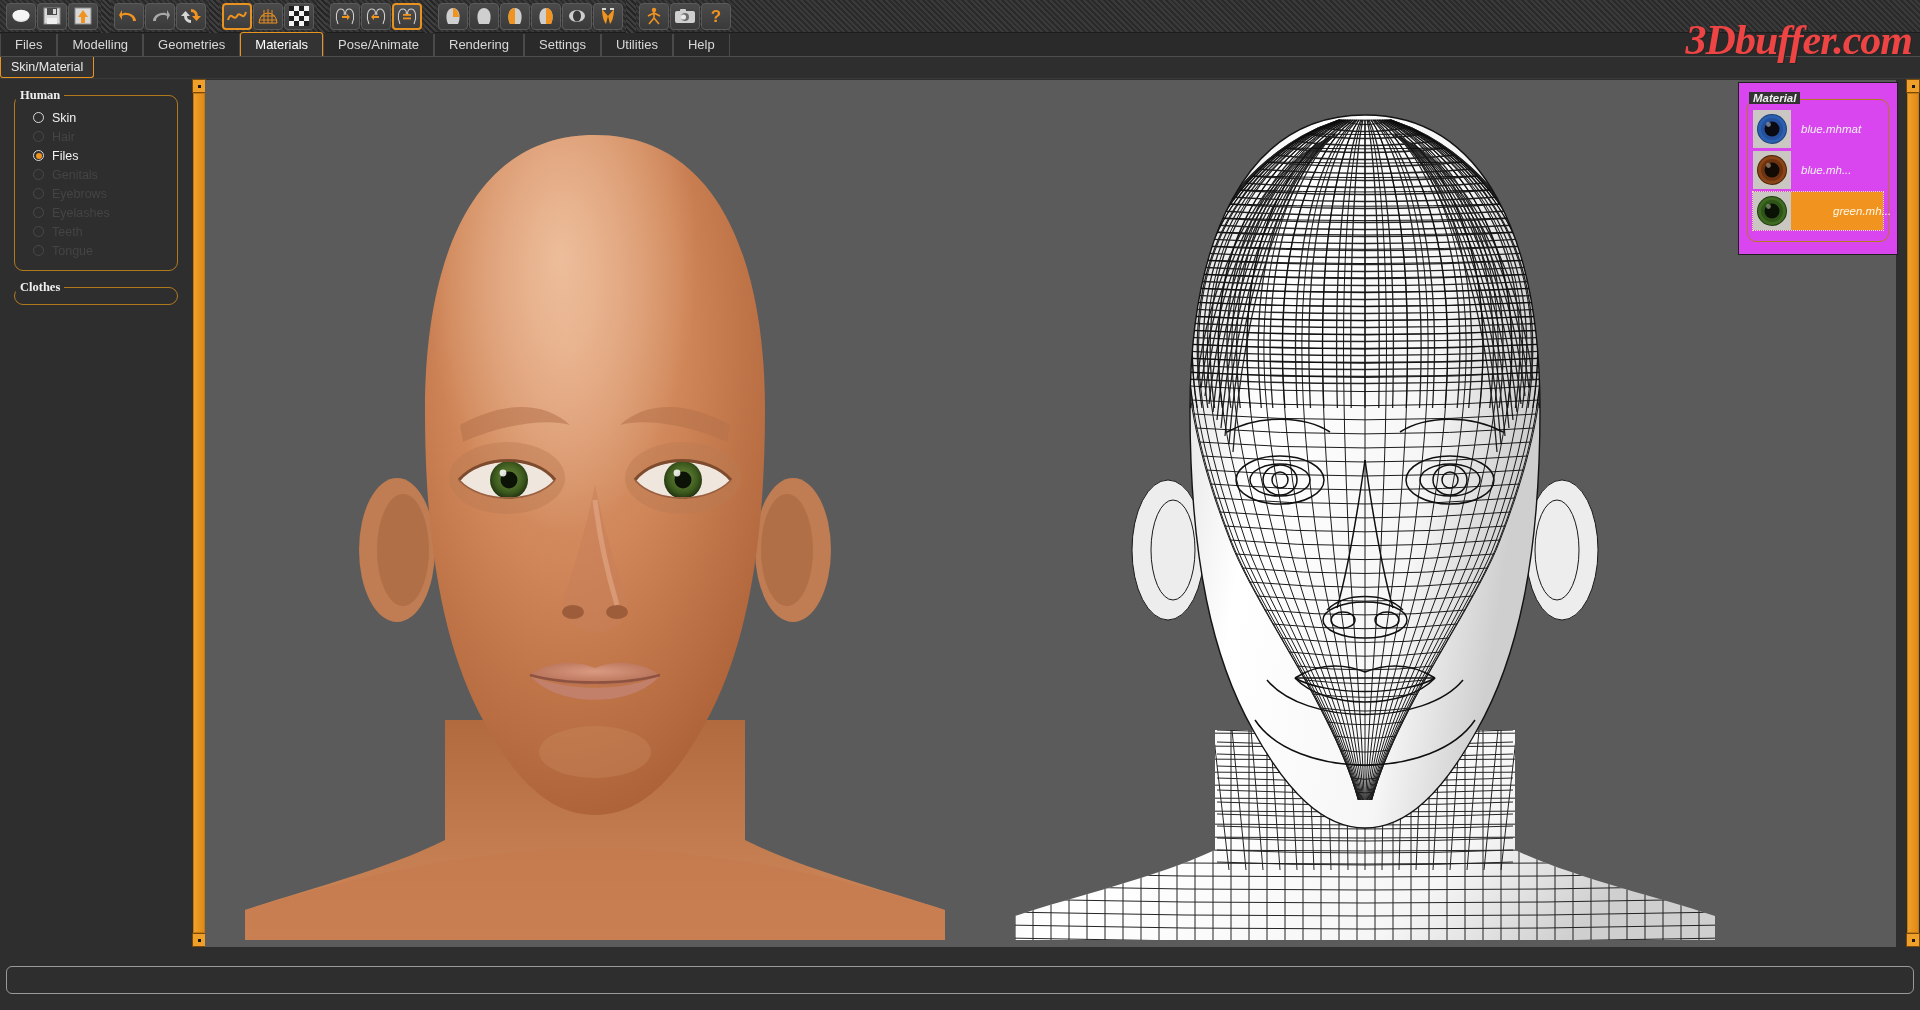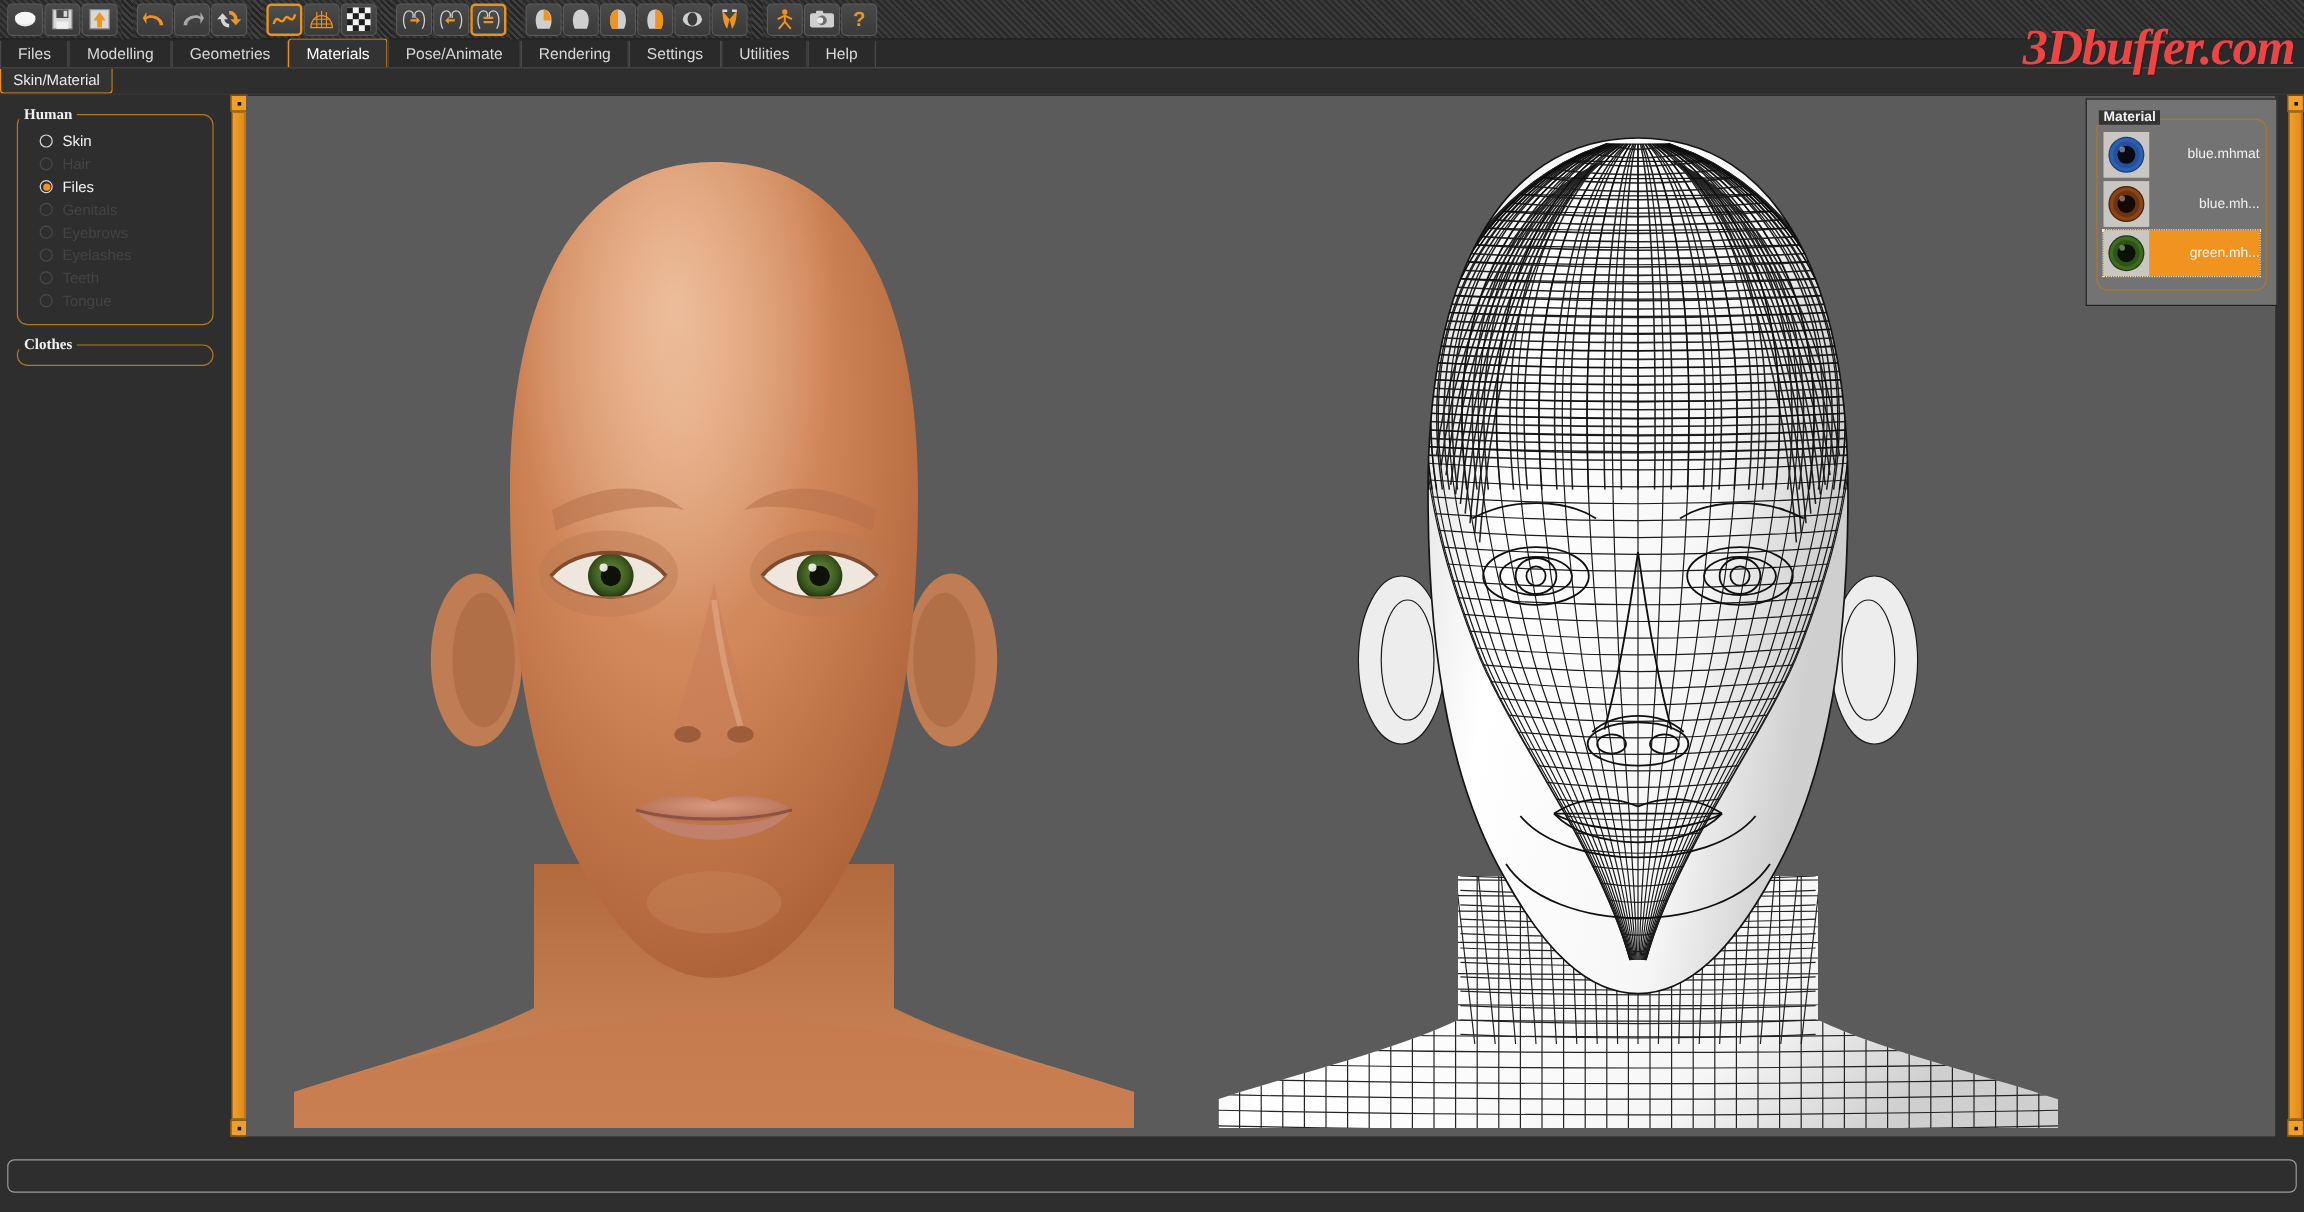--- a/index.html
+++ b/index.html
@@ -116,37 +116,37 @@
   }
   .vscroll .cap i { width: 3px; height: 3px; background: #1a1a1a; display: block; }
   .vscroll .cap.top { top: 0; }
   .vscroll .cap.bot { bottom: 0; }
   #scroll-left  { left: 192px; top: 79px; bottom: 63px; }
   #scroll-right { right: 0px;  top: 79px; bottom: 63px; }
 
   
   #matpanel {
     position: absolute; right: 22px; top: 82px; width: 160px;
-    background: #737373; border: 1px solid #1f1f1f; padding: 10px 8px 12px 8px;
+    background: #d946ef; border: 1px solid #1f1f1f; padding: 10px 8px 12px 8px; font-style: italic;
   }
   #matpanel .mgb { position: relative; margin-top: 6px; }
   #matpanel .mgb-title {
     position: absolute; left: 2px; top: -7px; z-index: 2;
     background: #333333; padding: 0 4px;
     font-size: 11.5px; font-weight: bold; color: #f0f0f0;
   }
   #matpanel .mgb-body {
     border: 1px solid #b07a1c; border-radius: 9px;
     padding: 10px 5px 8px 5px;
   }
   .mat-item {
     display: flex; align-items: center; height: 38px; cursor: pointer;
-    padding: 0; margin-bottom: 3px; justify-content: space-between;
-  }
-  .mat-item.selected { background: #f0931f; outline: 1px dotted #ffe2b0; }
+    padding: 0; margin-bottom: 3px;
+  }
+  .mat-item.selected { background: #f0931f; outline: 1px dotted #ffe2b0; gap: 32px; }
   .mat-thumb { width: 38px; height: 38px; flex: none; background: #c9c9c9; }
   .mat-thumb svg { display: block; }
   .mat-label { font-size: 11.5px; color: #f2f2f2; padding-left: 10px; white-space: nowrap; }
   .mat-item.selected .mat-label { color: #fff7e8; }
 
   
   #watermark {
     position: absolute; right: 8px; top: 16px;
     font-family: "Liberation Serif", serif;
     font-style: italic; font-weight: bold; font-size: 42px;

